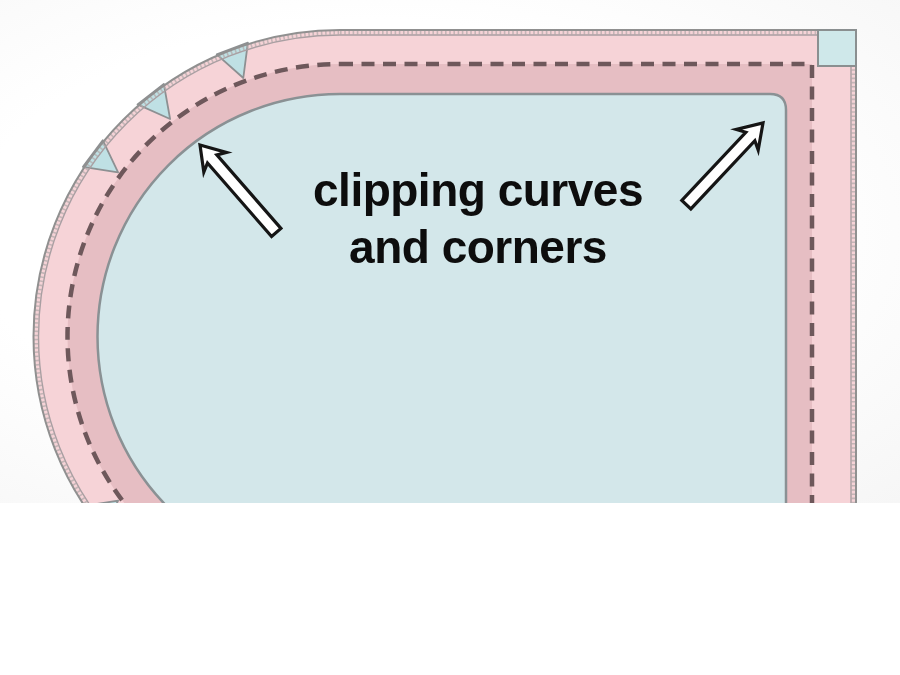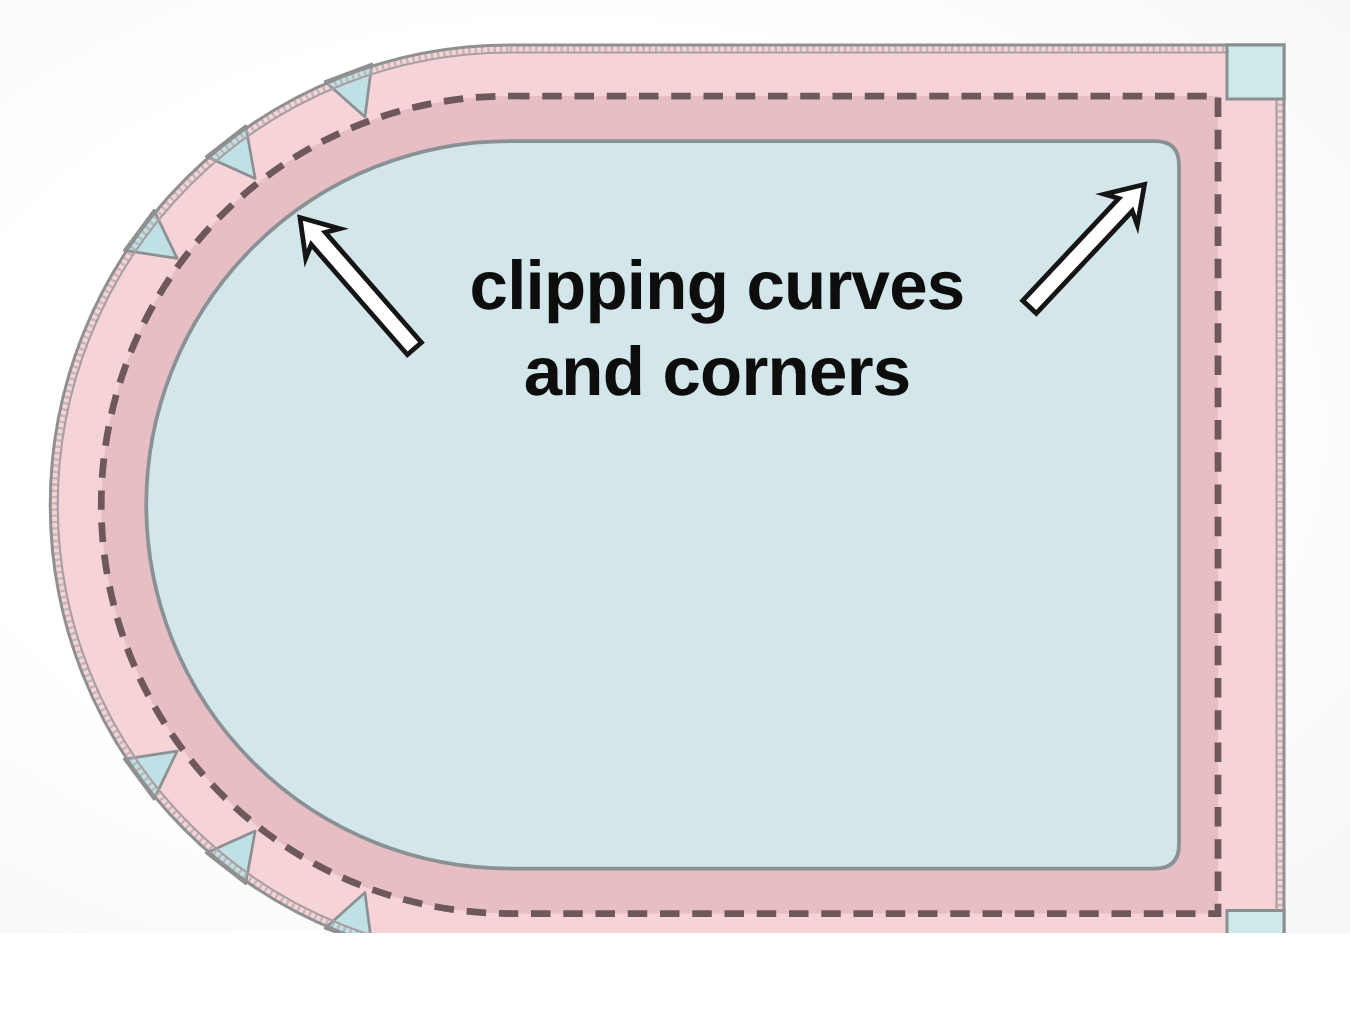--- a/index.html
+++ b/index.html
@@ -1,18 +1,18 @@
 <!DOCTYPE html>
 <html><head>
 <meta charset="utf-8">
 <style>
   html,body{margin:0;padding:0;background:#ffffff;}
   .stage{
     position:relative;
-    width:900px;height:622px;
+    width:900px;height:503px;
     margin:0;
     background:radial-gradient(ellipse at 42% 46%, #ffffff 55%, #f6f6f6 100%);
     overflow:hidden;
     font-family:"Liberation Sans", sans-serif;
   }
   svg{display:block;width:900px;height:675px;}
   .caption{
     font-family:"Liberation Sans","DejaVu Sans",sans-serif;
     font-weight:700;
     font-size:46px;

